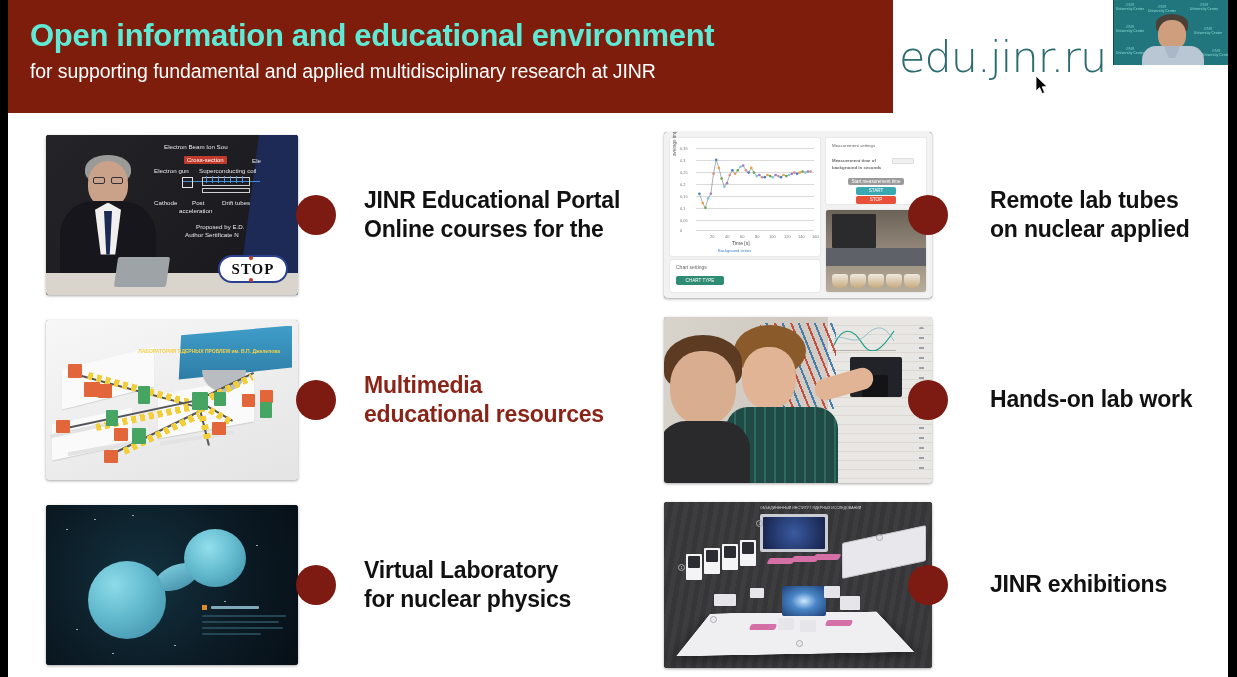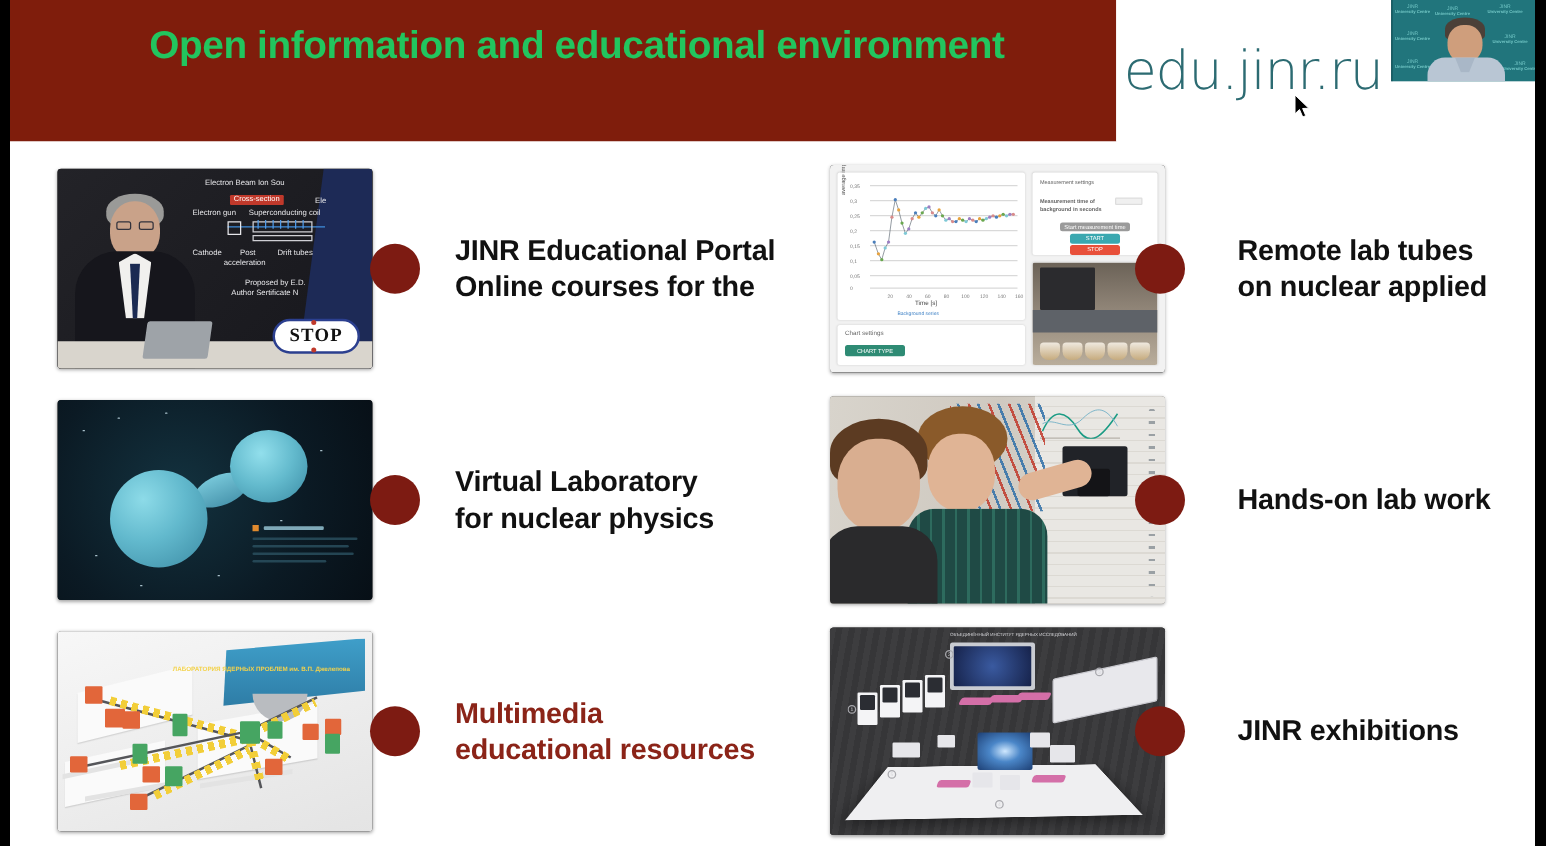--- a/index.html
+++ b/index.html
@@ -17,22 +17,22 @@
     background:#ffffff; overflow:hidden;
   }
 
   
   #header {
     position:absolute; left:0; top:0; width:885px; height:113px;
     background:#7f1d0c;
     padding:18px 0 0 22px;
   }
   #header .title {
-    color:#22c55e; font-size:31px; font-weight:bold; letter-spacing:-0.3px;
-    line-height:36px; white-space:nowrap;text-align:center;
+    color:#5eead4; font-size:31px; font-weight:bold; letter-spacing:-0.3px;
+    line-height:36px; white-space:nowrap;
   }
   #header .subtitle {
     color:#ffffff; font-size:19.5px; font-weight:normal; letter-spacing:-0.1px;
     line-height:26px; margin-top:4px; white-space:nowrap;
   }
 
   
   #brand {
     position:absolute; left:885px; top:0; width:335px; height:113px;
     background:#ffffff; display:flex; align-items:center;
@@ -288,20 +288,21 @@
   #rband { position:absolute; left:1228px; top:0; width:9px; height:677px; background:#000; z-index:50; }
   #lband { position:absolute; left:0; top:0; width:8px; height:677px; background:#000; z-index:50; }
 </style>
 </head>
 <body>
 
 <div id="slide">
 
   <div id="header">
     <div class="title">Open information and educational environment</div>
+    <div class="subtitle">for supporting fundamental and applied multidisciplinary research at JINR</div>
   </div>
 
   <div id="brand">
     <div id="brand-url">edu.jinr.ru</div>
   </div>
 
   <div class="col col-left">
 
     <div class="row">
       <div class="thumb thumb-l">
@@ -346,20 +347,71 @@
       </div>
       <div class="bullet bullet-l"></div>
       <div class="label">
         <div>JINR Educational Portal</div>
         <div>Online courses for the</div>
       </div>
     </div>
 
     <div class="row">
       <div class="thumb thumb-l">
+        <div class="art art-map">
+          <div class="floor"></div>
+          <div class="slab" style="left:16px;  top:38px;  width:92px; height:40px; transform:skewY(-14deg);"></div>
+          <div class="slab" style="left:6px;   top:96px;  width:80px; height:36px; transform:skewY(-12deg);"></div>
+          <div class="slab" style="left:112px; top:66px;  width:96px; height:44px; transform:skewY(-10deg);"></div>
+          <div class="wall" style="left:4px;   top:108px; width:60px; height:4px; transform:skewY(-12deg);"></div>
+          <div class="wall" style="left:22px;  top:126px; width:70px; height:4px; transform:skewY(-10deg);"></div>
+          <div class="wall" style="left:114px; top:116px; width:74px; height:4px; transform:skewY(-9deg);"></div>
+          <div class="hall"></div>
+          <div class="halltxt">ЛАБОРАТОРИЯ ЯДЕРНЫХ ПРОБЛЕМ им. В.П. Джелепова</div>
+          <div class="dish"></div>
+
+          <div class="line" style="left:32px;  top:54px;  width:126px; transform:rotate(15deg);"></div>
+          <div class="beads" style="left:42px;  top:52px;  width:108px; transform:rotate(15deg);"></div>
+          <div class="line" style="left:16px;  top:108px; width:140px; transform:rotate(-12deg);"></div>
+          <div class="beads" style="left:50px;  top:104px; width:104px; transform:rotate(-12deg);"></div>
+          <div class="line" style="left:64px;  top:134px; width:106px; transform:rotate(-26deg);"></div>
+          <div class="beads" style="left:78px;  top:128px; width:84px;  transform:rotate(-26deg);"></div>
+          <div class="line" style="left:150px; top:80px;  width:64px;  transform:rotate(-26deg);"></div>
+          <div class="beads" style="left:156px; top:78px;  width:56px;  transform:rotate(-26deg);"></div>
+          <div class="line" style="left:152px; top:80px;  width:40px;  transform:rotate(30deg);"></div>
+          <div class="beads" style="left:156px; top:82px;  width:34px;  transform:rotate(30deg);"></div>
+          <div class="line" style="left:152px; top:80px;  width:46px;  transform:rotate(76deg);"></div>
+          <div class="beads" style="left:154px; top:84px;  width:34px;  transform:rotate(76deg);"></div>
+
+          <div class="box o" style="left:22px;  top:44px;  width:14px; height:14px;"></div>
+          <div class="box o" style="left:38px;  top:62px;  width:16px; height:15px;"></div>
+          <div class="box o" style="left:52px;  top:64px;  width:14px; height:14px;"></div>
+          <div class="box o" style="left:10px;  top:100px; width:14px; height:13px;"></div>
+          <div class="box o" style="left:68px;  top:108px; width:14px; height:13px;"></div>
+          <div class="box o" style="left:58px;  top:130px; width:14px; height:13px;"></div>
+          <div class="box o" style="left:166px; top:102px; width:14px; height:13px;"></div>
+          <div class="box o" style="left:196px; top:74px;  width:13px; height:13px;"></div>
+          <div class="box o" style="left:214px; top:70px;  width:13px; height:13px;"></div>
+          <div class="box g" style="left:92px;  top:66px;  width:12px; height:18px;"></div>
+          <div class="box g" style="left:60px;  top:90px;  width:12px; height:16px;"></div>
+          <div class="box g" style="left:86px;  top:108px; width:14px; height:16px;"></div>
+          <div class="box g" style="left:146px; top:72px;  width:16px; height:18px;"></div>
+          <div class="box g" style="left:168px; top:72px;  width:12px; height:14px;"></div>
+          <div class="box g" style="left:214px; top:82px;  width:12px; height:16px;"></div>
+        </div>
+      </div>
+      <div class="bullet bullet-l"></div>
+      <div class="label accent">
+        <div>Multimedia</div>
+        <div>educational resources</div>
+      </div>
+    </div>
+
+    <div class="row">
+      <div class="thumb thumb-l">
         <div class="art art-vlab">
           <span class="star" style="left:20px;  top:24px;"></span>
           <span class="star" style="left:48px;  top:14px;"></span>
           <span class="star" style="left:86px;  top:10px;"></span>
           <span class="star" style="left:178px; top:96px;"></span>
           <span class="star" style="left:210px; top:40px;"></span>
           <span class="star" style="left:30px;  top:124px;"></span>
           <span class="star" style="left:128px; top:140px;"></span>
           <span class="star" style="left:66px;  top:148px;"></span>
           <div class="neck"></div>
@@ -374,71 +426,20 @@
             <div class="ln" style="width:92%;"></div>
             <div class="ln" style="width:96%;"></div>
             <div class="ln" style="width:70%;"></div>
           </div>
         </div>
       </div>
       <div class="bullet bullet-l"></div>
       <div class="label">
         <div>Virtual Laboratory</div>
         <div>for nuclear physics</div>
-      </div>
-    </div>
-
-    <div class="row">
-      <div class="thumb thumb-l">
-        <div class="art art-map">
-          <div class="floor"></div>
-          <div class="slab" style="left:16px;  top:38px;  width:92px; height:40px; transform:skewY(-14deg);"></div>
-          <div class="slab" style="left:6px;   top:96px;  width:80px; height:36px; transform:skewY(-12deg);"></div>
-          <div class="slab" style="left:112px; top:66px;  width:96px; height:44px; transform:skewY(-10deg);"></div>
-          <div class="wall" style="left:4px;   top:108px; width:60px; height:4px; transform:skewY(-12deg);"></div>
-          <div class="wall" style="left:22px;  top:126px; width:70px; height:4px; transform:skewY(-10deg);"></div>
-          <div class="wall" style="left:114px; top:116px; width:74px; height:4px; transform:skewY(-9deg);"></div>
-          <div class="hall"></div>
-          <div class="halltxt">ЛАБОРАТОРИЯ ЯДЕРНЫХ ПРОБЛЕМ им. В.П. Джелепова</div>
-          <div class="dish"></div>
-
-          <div class="line" style="left:32px;  top:54px;  width:126px; transform:rotate(15deg);"></div>
-          <div class="beads" style="left:42px;  top:52px;  width:108px; transform:rotate(15deg);"></div>
-          <div class="line" style="left:16px;  top:108px; width:140px; transform:rotate(-12deg);"></div>
-          <div class="beads" style="left:50px;  top:104px; width:104px; transform:rotate(-12deg);"></div>
-          <div class="line" style="left:64px;  top:134px; width:106px; transform:rotate(-26deg);"></div>
-          <div class="beads" style="left:78px;  top:128px; width:84px;  transform:rotate(-26deg);"></div>
-          <div class="line" style="left:150px; top:80px;  width:64px;  transform:rotate(-26deg);"></div>
-          <div class="beads" style="left:156px; top:78px;  width:56px;  transform:rotate(-26deg);"></div>
-          <div class="line" style="left:152px; top:80px;  width:40px;  transform:rotate(30deg);"></div>
-          <div class="beads" style="left:156px; top:82px;  width:34px;  transform:rotate(30deg);"></div>
-          <div class="line" style="left:152px; top:80px;  width:46px;  transform:rotate(76deg);"></div>
-          <div class="beads" style="left:154px; top:84px;  width:34px;  transform:rotate(76deg);"></div>
-
-          <div class="box o" style="left:22px;  top:44px;  width:14px; height:14px;"></div>
-          <div class="box o" style="left:38px;  top:62px;  width:16px; height:15px;"></div>
-          <div class="box o" style="left:52px;  top:64px;  width:14px; height:14px;"></div>
-          <div class="box o" style="left:10px;  top:100px; width:14px; height:13px;"></div>
-          <div class="box o" style="left:68px;  top:108px; width:14px; height:13px;"></div>
-          <div class="box o" style="left:58px;  top:130px; width:14px; height:13px;"></div>
-          <div class="box o" style="left:166px; top:102px; width:14px; height:13px;"></div>
-          <div class="box o" style="left:196px; top:74px;  width:13px; height:13px;"></div>
-          <div class="box o" style="left:214px; top:70px;  width:13px; height:13px;"></div>
-          <div class="box g" style="left:92px;  top:66px;  width:12px; height:18px;"></div>
-          <div class="box g" style="left:60px;  top:90px;  width:12px; height:16px;"></div>
-          <div class="box g" style="left:86px;  top:108px; width:14px; height:16px;"></div>
-          <div class="box g" style="left:146px; top:72px;  width:16px; height:18px;"></div>
-          <div class="box g" style="left:168px; top:72px;  width:12px; height:14px;"></div>
-          <div class="box g" style="left:214px; top:82px;  width:12px; height:16px;"></div>
-        </div>
-      </div>
-      <div class="bullet bullet-l"></div>
-      <div class="label accent">
-        <div>Multimedia</div>
-        <div>educational resources</div>
       </div>
     </div>
   </div>
 
   <div class="col col-right">
 
     <div class="row">
       <div class="thumb thumb-r">
         <div class="art art-web">
 

